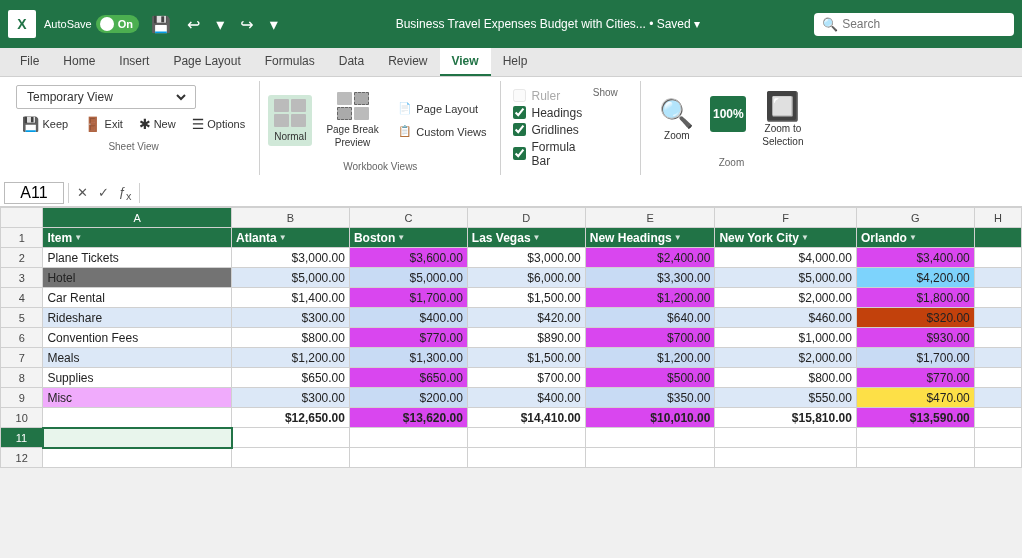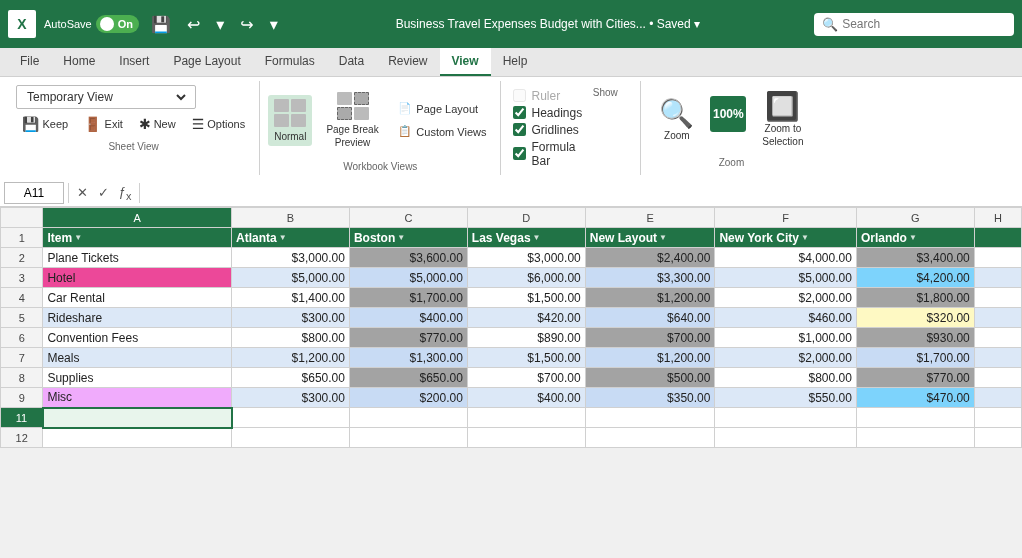--- a/index.html
+++ b/index.html
@@ -119,21 +119,21 @@
     }
     .zoom-btn .label { font-size: 10px; }
 
     
     .formula-bar {
       display: flex; align-items: center; background: white;
       border-bottom: 1px solid #d0d0d0; height: 28px; padding: 0 4px; gap: 4px;
     }
     .cell-ref {
       border: 1px solid #bbb; padding: 2px 6px; width: 60px;
-      font-size: 12px; text-align: center; height: 22px;
+      font-size: 16px; text-align: center; height: 22px;
     }
     .formula-divider { width: 1px; background: #d0d0d0; height: 20px; }
     .formula-icons { display: flex; gap: 2px; }
     .formula-icon-btn {
       border: none; background: none; cursor: pointer; padding: 2px 4px;
       font-size: 13px; color: #555;
     }
     .formula-input {
       flex: 1; border: none; outline: none; font-size: 12px;
       padding: 2px 4px; font-family: 'Segoe UI', Arial, sans-serif;
@@ -163,21 +163,21 @@
     .data-cell {
       border: 1px solid #d0d0d0; padding: 1px 4px; font-size: 12px;
       height: 20px; vertical-align: middle; overflow: hidden; white-space: nowrap;
       color: #222;
     }
     .data-cell.header-row {
       background: #217346; color: white; font-weight: bold;
     }
     .data-cell.total-row { font-weight: bold; }
     .data-cell.right { text-align: right; }
-    .data-cell.alt-row { background: #a3a3a3; }
+    .data-cell.alt-row { background: #d946ef; }
 
     
     .filter-arrow {
       font-size: 8px; margin-left: 2px; color: rgba(255,255,255,0.8);
     }
     .header-cell-content { display: flex; align-items: center; justify-content: flex-start; }
 
     
     .col-a { width: 160px; }
     .col-b { width: 100px; }
@@ -405,21 +405,21 @@
           </div>
         </td>
         <td class="data-cell header-row right">
           <div class="header-cell-content">
             <span>Las Vegas</span>
             <span class="filter-arrow">▼</span>
           </div>
         </td>
         <td class="data-cell header-row right">
           <div class="header-cell-content">
-            <span>New Layout</span>
+            <span>New Headings</span>
             <span class="filter-arrow">▼</span>
           </div>
         </td>
         <td class="data-cell header-row right">
           <div class="header-cell-content">
             <span>New York City</span>
             <span class="filter-arrow">▼</span>
           </div>
         </td>
         <td class="data-cell header-row right">
@@ -438,21 +438,21 @@
         <td class="data-cell right alt-row">$3,600.00</td>
         <td class="data-cell right">$3,000.00</td>
         <td class="data-cell right alt-row">$2,400.00</td>
         <td class="data-cell right">$4,000.00</td>
         <td class="data-cell right alt-row">$3,400.00</td>
         <td class="data-cell"></td>
       </tr>
 
       <tr style="background:#e8f0fb;">
         <td class="row-header">3</td>
-        <td class="data-cell" style="background:#ec4899;margin-left:8px;">Hotel</td>
+        <td class="data-cell" style="background:#737373;margin-left:8px;">Hotel</td>
         <td class="data-cell right" style="background:#dce8f7;">$5,000.00</td>
         <td class="data-cell right" style="background:#c8dbf4;">$5,000.00</td>
         <td class="data-cell right" style="background:#dce8f7;">$6,000.00</td>
         <td class="data-cell right" style="background:#c8dbf4;">$3,300.00</td>
         <td class="data-cell right" style="background:#dce8f7;">$5,000.00</td>
         <td class="data-cell right" style="background:#7dd3fc;">$4,200.00</td>
         <td class="data-cell" style="background:#dce8f7;"></td>
       </tr>
 
       <tr>
@@ -468,21 +468,21 @@
       </tr>
 
       <tr style="background:#e8f0fb;">
         <td class="row-header">5</td>
         <td class="data-cell" style="background:#dce8f7;">Rideshare</td>
         <td class="data-cell right" style="background:#dce8f7;">$300.00</td>
         <td class="data-cell right" style="background:#c8dbf4;">$400.00</td>
         <td class="data-cell right" style="background:#dce8f7;">$420.00</td>
         <td class="data-cell right" style="background:#c8dbf4;">$640.00</td>
         <td class="data-cell right" style="background:#dce8f7;">$460.00</td>
-        <td class="data-cell right" style="background:#fef9c3;">$320.00</td>
+        <td class="data-cell right" style="background:#c2410c;">$320.00</td>
         <td class="data-cell" style="background:#dce8f7;"></td>
       </tr>
 
       <tr>
         <td class="row-header">6</td>
         <td class="data-cell">Convention Fees</td>
         <td class="data-cell right">$800.00</td>
         <td class="data-cell right alt-row">$770.00</td>
         <td class="data-cell right">$890.00</td>
         <td class="data-cell right alt-row">$700.00</td>
@@ -516,24 +516,35 @@
       </tr>
 
       <tr style="background:#e8f0fb;">
         <td class="row-header">9</td>
         <td class="data-cell" style="background:#f0abfc;">Misc</td>
         <td class="data-cell right" style="background:#dce8f7;">$300.00</td>
         <td class="data-cell right" style="background:#c8dbf4;">$200.00</td>
         <td class="data-cell right" style="background:#dce8f7;">$400.00</td>
         <td class="data-cell right" style="background:#c8dbf4;">$350.00</td>
         <td class="data-cell right" style="background:#dce8f7;">$550.00</td>
-        <td class="data-cell right" style="background:#7dd3fc;">$470.00</td>
+        <td class="data-cell right" style="background:#fde047;">$470.00</td>
         <td class="data-cell" style="background:#dce8f7;"></td>
       </tr>
 
+      <tr>
+        <td class="row-header">10</td>
+        <td class="data-cell total-row"></td>
+        <td class="data-cell right total-row">$12,650.00</td>
+        <td class="data-cell right total-row alt-row">$13,620.00</td>
+        <td class="data-cell right total-row">$14,410.00</td>
+        <td class="data-cell right total-row alt-row">$10,010.00</td>
+        <td class="data-cell right total-row">$15,810.00</td>
+        <td class="data-cell right total-row alt-row">$13,590.00</td>
+        <td class="data-cell total-row"></td>
+      </tr>
 
       <tr>
         <td class="row-header selected">11</td>
         <td class="data-cell" style="border:2px solid #217346;background:#e8f5ec;"></td>
         <td class="data-cell"></td>
         <td class="data-cell"></td>
         <td class="data-cell"></td>
         <td class="data-cell"></td>
         <td class="data-cell"></td>
         <td class="data-cell"></td>

